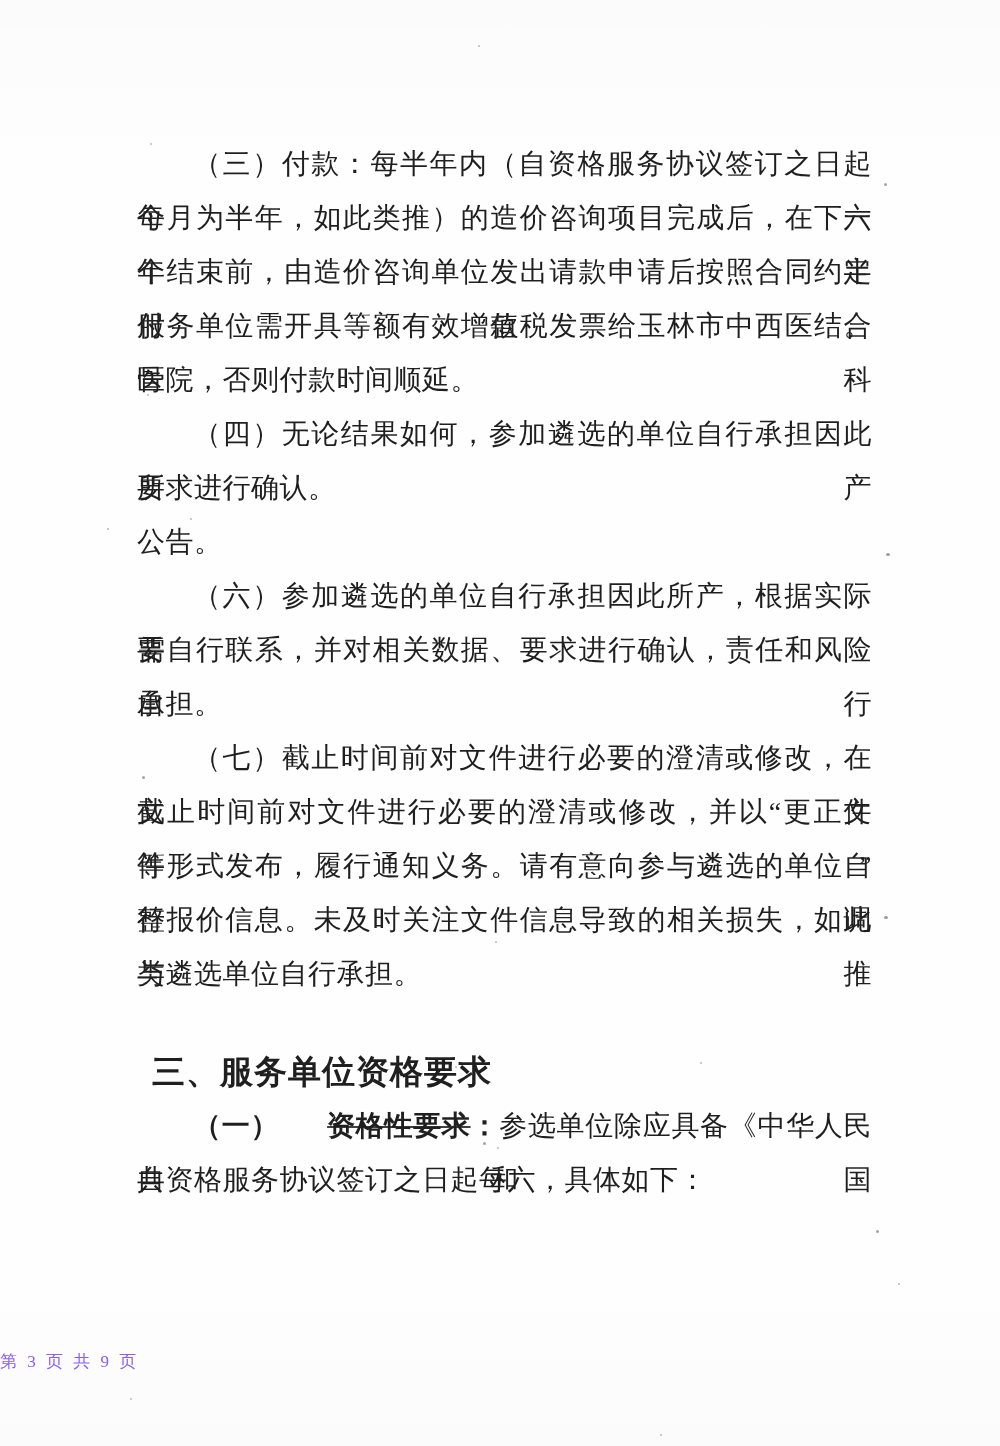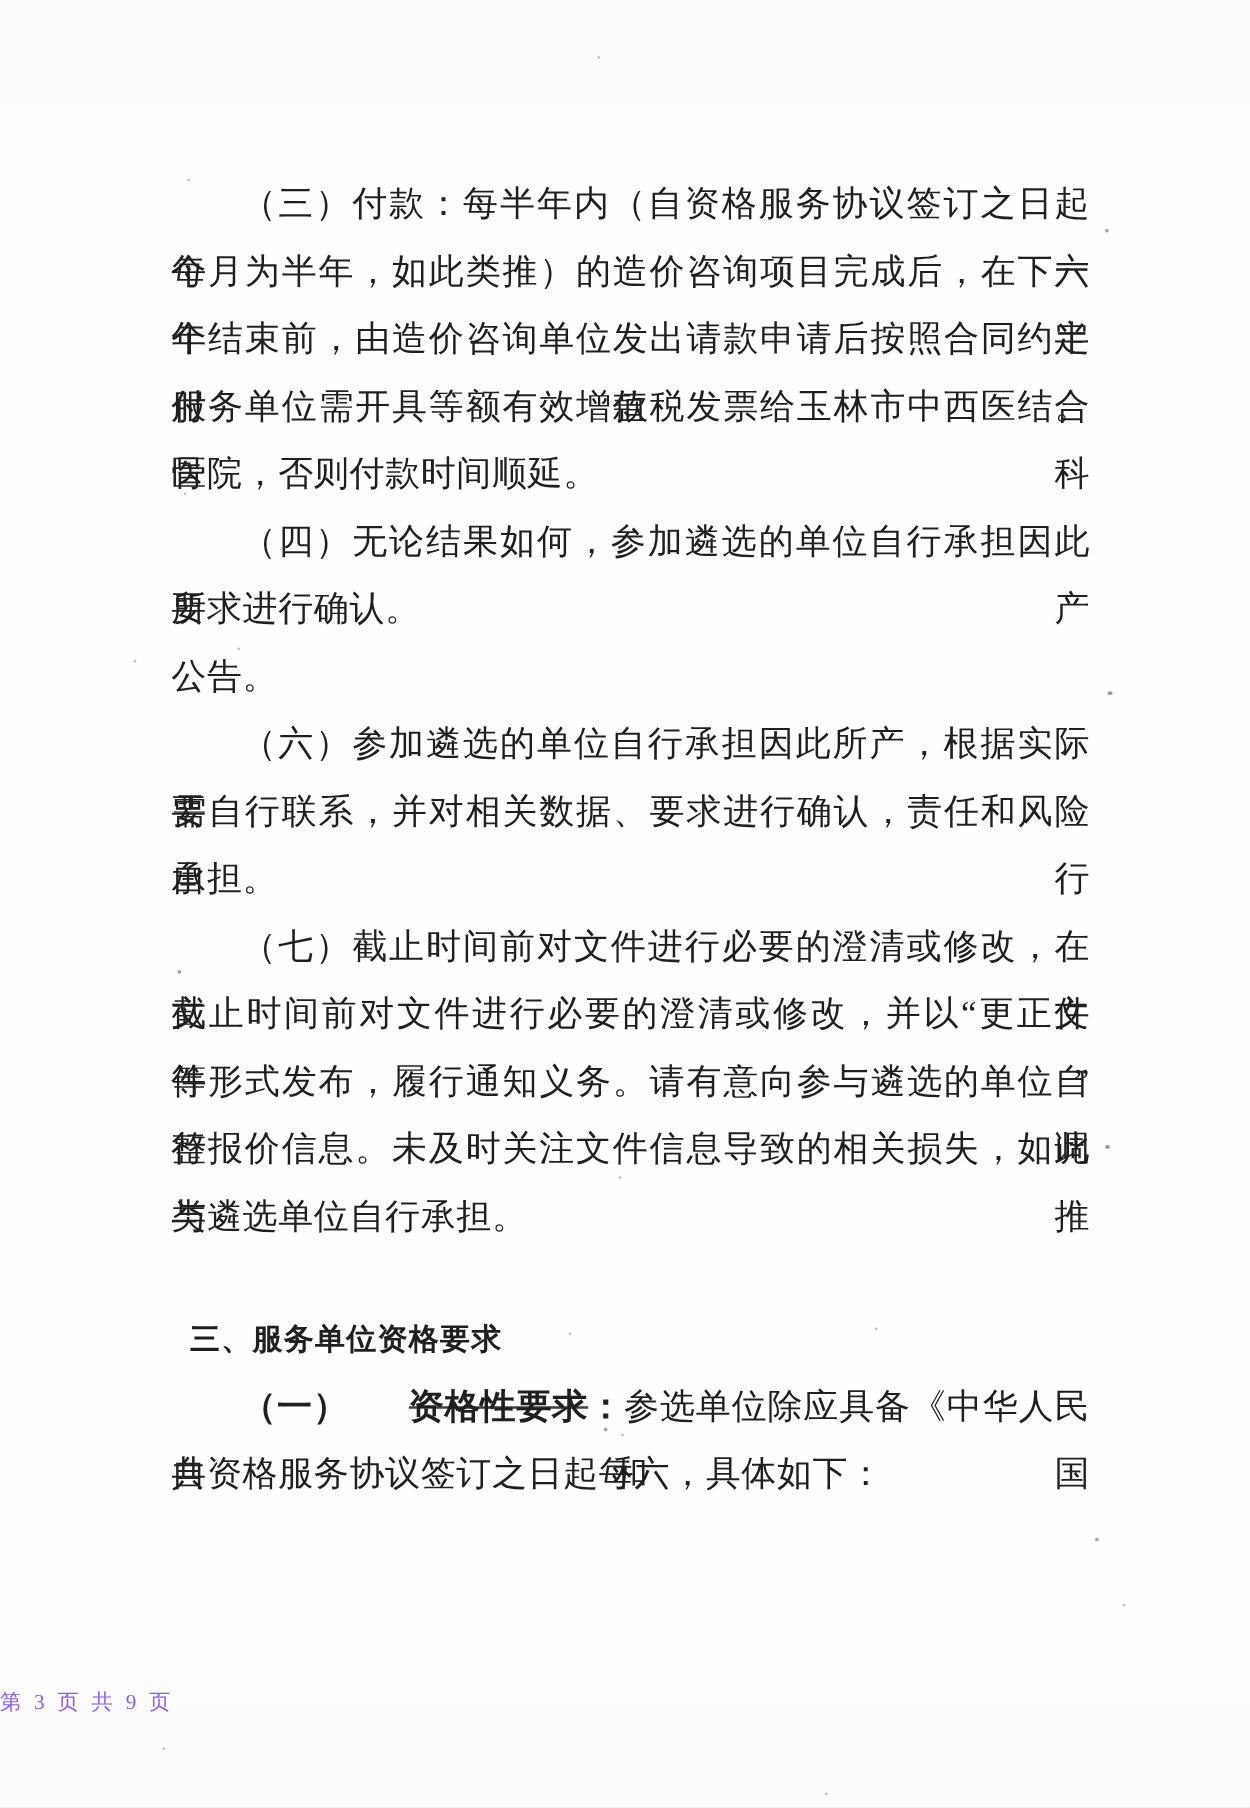--- a/index.html
+++ b/index.html
@@ -33,21 +33,21 @@
     letter-spacing:0.5px;
   }
   .line.indent{ text-indent:56px; }
   .line.end{ text-align-last:left; }
   .sec-gap{ height:44px; }
   .heading{
     height:54px;
     padding-left:15px;
     font-family:"Liberation Sans","DejaVu Sans",sans-serif;
     font-weight:bold;
-    font-size:24px;
+    font-size:33px;
     letter-spacing:1px;
     text-align:right;
     text-align-last:left;
   }
   .bold-lead{ font-weight:bold; }
   .struck{
     font-weight:bold;
     text-decoration:line-through;
     text-decoration-thickness:1.5px;
     text-decoration-color:rgba(30,30,30,0.85);

